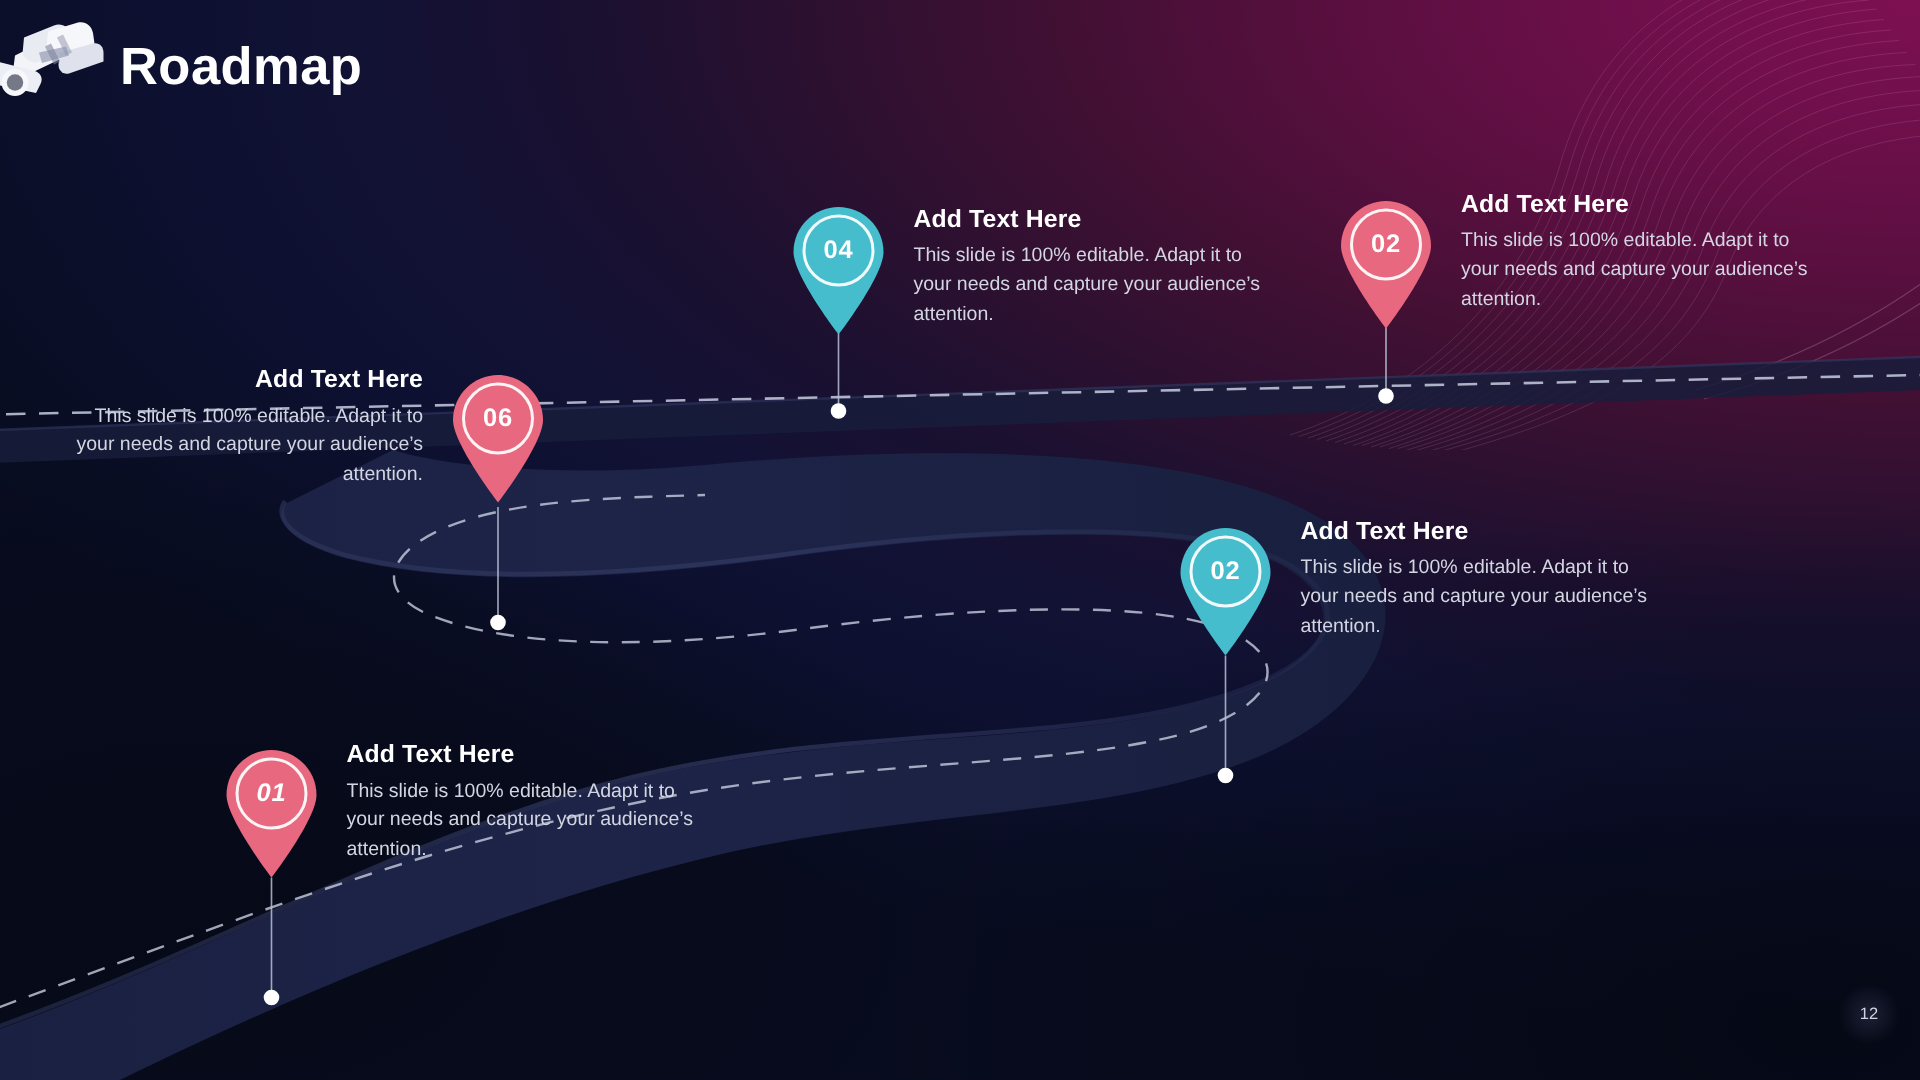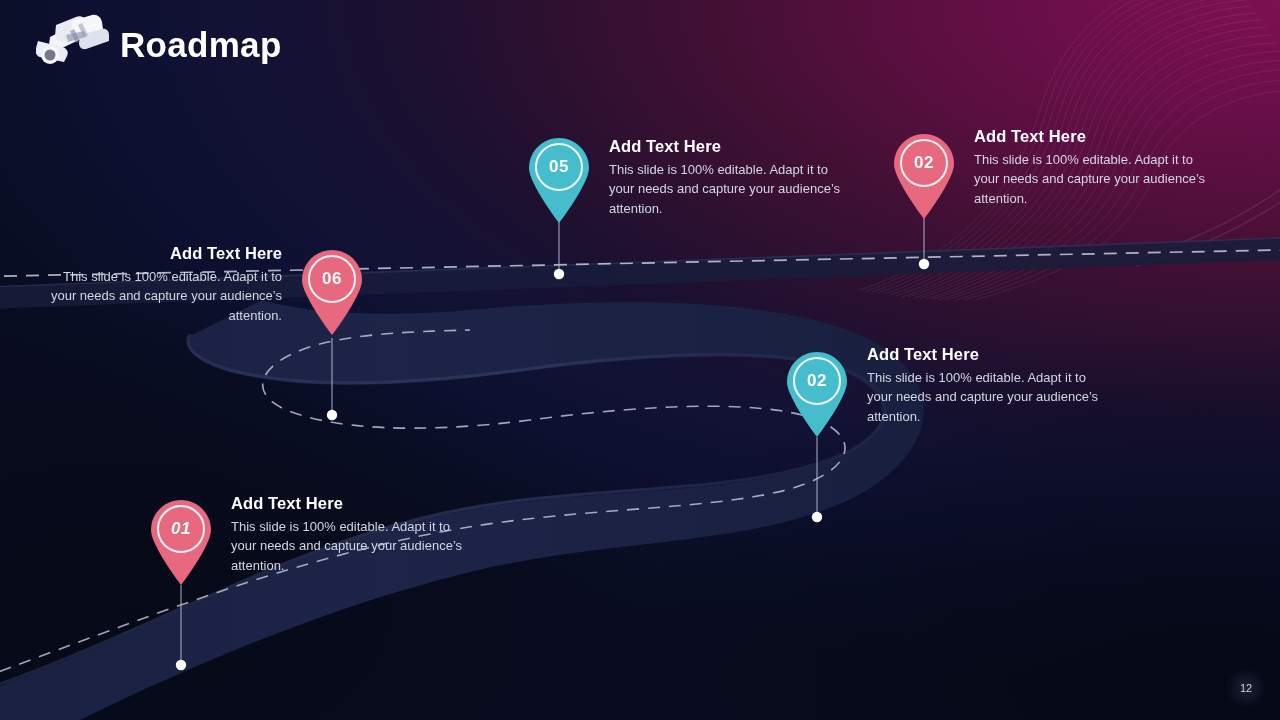--- a/index.html
+++ b/index.html
@@ -60,21 +60,20 @@
   }
 
   
   .header {
     position: absolute;
     left: 0;
     top: 0;
     display: flex;
     align-items: center;
     height: 90px;
-    padding-left: 40px;
   }
   .hand-icon {
     width: 76px;
     height: 70px;
     margin-left: -4px;
     margin-top: 2px;
   }
   .slide-title {
     font-size: 35px;
     font-weight: bold;
@@ -123,21 +122,21 @@
     font-size: 13px;
     line-height: 19.3px;
     color: #d3d6e2;
     margin: 0;
   }
 
   
   .page-num {
     position: absolute;
     right: 14px;
-    bottom: 12px;
+    bottom: 24px;
     width: 40px;
     height: 40px;
     display: flex;
     align-items: center;
     justify-content: center;
     font-size: 11px;
     color: #cfd3e4;
     border-radius: 50%;
     background: radial-gradient(circle, rgba(120,130,180,0.20) 0%, rgba(120,130,180,0) 72%);
   }
@@ -290,21 +289,21 @@
       <p class="mk-body">This slide is 100% editable. Adapt it to your needs and capture your audience’s attention.</p>
     </div>
   </div>
 
   <div class="milestone" style="left:0; top:0;">
     <div class="pin" style="left:526px; top:136px;">
       <svg viewBox="0 0 66 88">
         <path d="M33,87 C33,87 63,48 63,32 C63,15 49,2 33,2 C17,2 3,15 3,32 C3,48 33,87 33,87 Z" fill="#46bdcd"></path>
         <circle cx="33" cy="31" r="23" fill="none" stroke="#ffffff" stroke-width="2" opacity="0.92"></circle>
       </svg>
-      <div class="pin-num">05</div>
+      <div class="pin-num">04</div>
     </div>
     <div class="text-block" style="left:609px; top:137px; width:242px;">
       <p class="mk-title">Add Text Here</p>
       <p class="mk-body">This slide is 100% editable. Adapt it to your needs and capture your audience’s attention.</p>
     </div>
   </div>
 
   <div class="milestone" style="left:0; top:0;">
     <div class="pin" style="left:891px; top:132px;">
       <svg viewBox="0 0 66 88">

